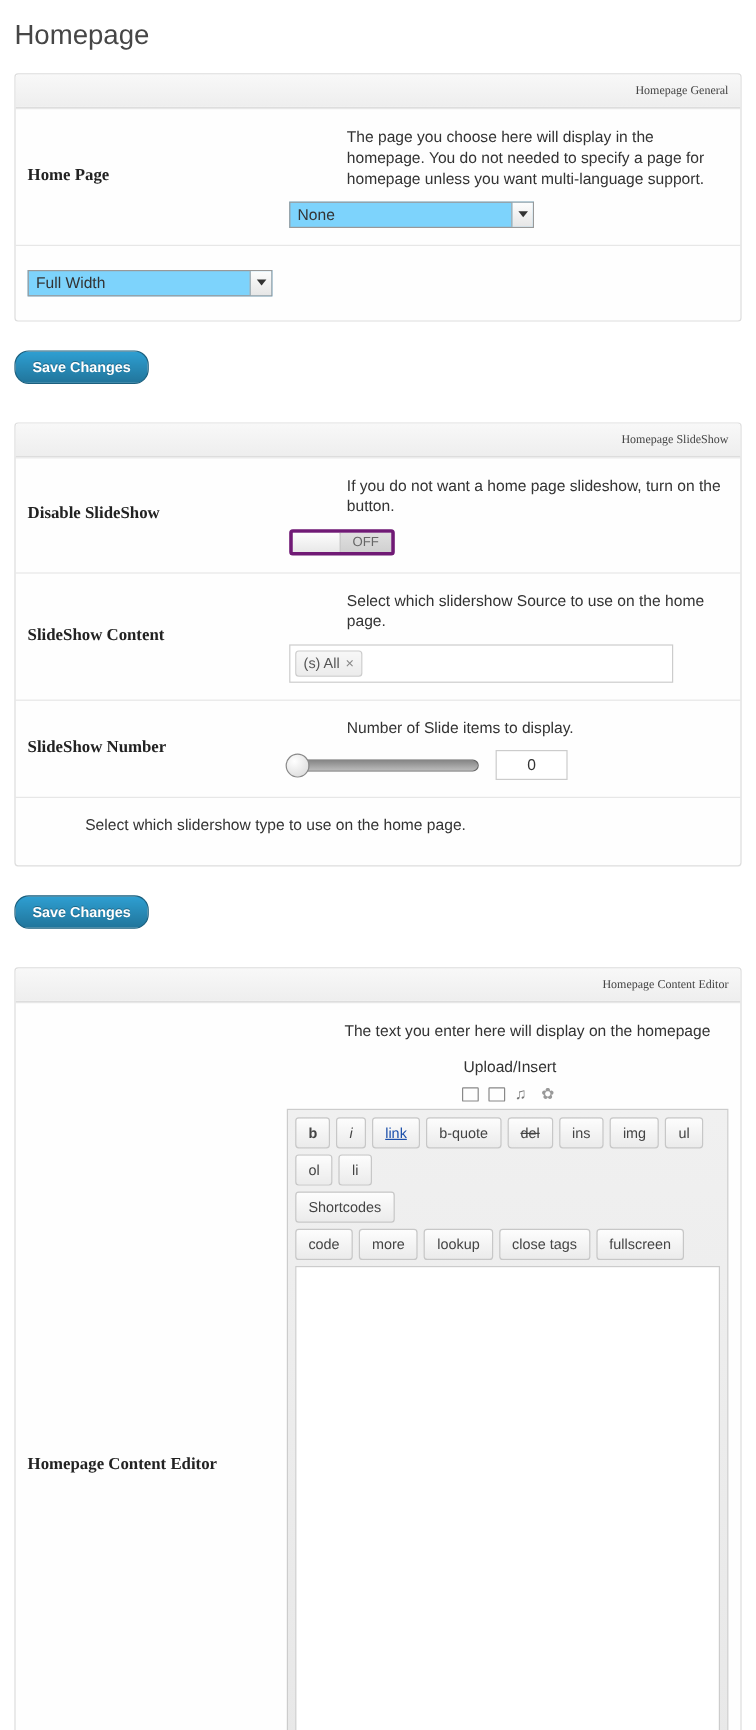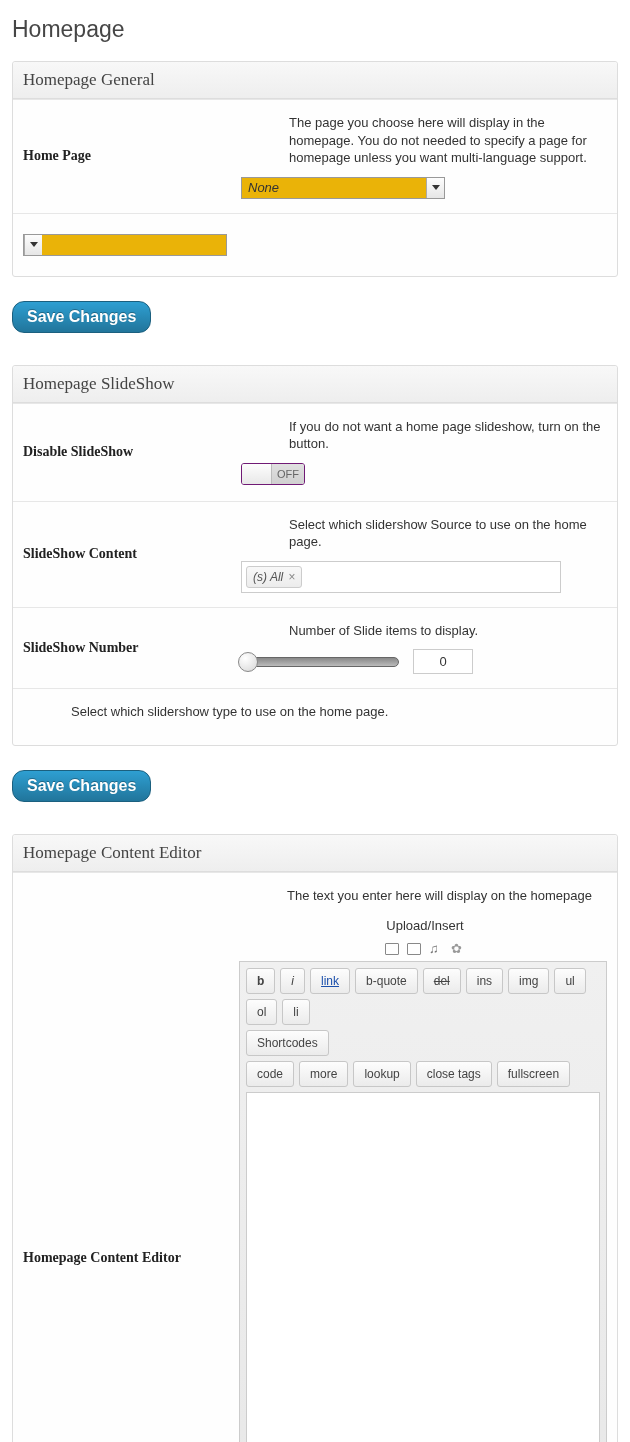--- a/index.html
+++ b/index.html
@@ -23,24 +23,25 @@
     border: 1px solid #ddd;
     border-radius: 3px;
     background: #fefefe;
     margin-bottom: 24px;
   }
   .panel-header {
     background: linear-gradient(#f8f8f8,#eee);
     border-bottom: 1px solid #ddd;
     padding: 8px 10px;
     font-family: Georgia, "Times New Roman", serif;
-    font-size: 17px;
+    font-size: 10px;
     color: #444;
     border-top-left-radius: 3px;
     border-top-right-radius: 3px;
+    text-align: right;
   }
   .row {
     display: flex;
     border-top: 1px solid #e7e7e7;
   }
   .row:first-of-type { border-top: none; }
   .row-label {
     width: 218px;
     padding: 24px 10px;
     font-family: Georgia, "Times New Roman", serif;
@@ -58,24 +59,23 @@
   }
   .desc {
     margin-bottom: 10px;
     line-height: 1.35;
     margin-left: 48px;
   }
   .select-wrap {
     display: inline-flex;
     align-items: stretch;
     border: 1px solid #999;
-    background: #eab308;
+    background: #7dd3fc;
     width: 204px;
     height: 22px;
-    font-style: italic;
   }
   .select-text {
     flex: 1;
     padding: 2px 6px;
     font-size: 13px;
     color: #333;
     display:flex; align-items:center;
   }
   .select-btn {
     width: 18px;
@@ -87,34 +87,34 @@
     width: 0; height: 0;
     border-left: 4px solid transparent;
     border-right: 4px solid transparent;
     border-top: 5px solid #333;
   }
   .save-btn {
     display: inline-block;
     background: linear-gradient(#2e9fd2,#21759b);
     color: #fff;
     font-weight: bold;
-    font-size: 16px;
+    font-size: 12px;
     padding: 6px 14px;
     border: 1px solid #1b607f;
     border-radius: 12px;
     cursor: pointer;
     margin-bottom: 32px;
     text-shadow: 0 -1px 0 rgba(0,0,0,.3);
   }
   .toggle {
     display: inline-flex;
-    border: 1px solid #701a75;
+    border: 3px solid #701a75;
     border-radius: 3px;
     overflow: hidden;
-    width: 64px;
+    width: 88px;
     height: 22px;
     box-shadow: 0 1px 2px rgba(0,0,0,.2) inset;
   }
   .toggle-left {
     flex: 1;
     background: linear-gradient(#fdfdfd,#e8e8e8);
     border-right: 1px solid #bbb;
   }
   .toggle-right {
     flex: 1.1;
@@ -122,21 +122,21 @@
     display:flex;align-items:center;justify-content:center;
     font-size: 11px;
     color: #666;
     font-weight: 500;
   }
   .tagbox {
     border: 1px solid #ccc;
     background: #fff;
     padding: 4px;
     width: 320px;
-    display:flex; align-items:center;font-style:italic;
+    display:flex; align-items:center;
   }
   .tag {
     background: linear-gradient(#f8f8f8,#ececec);
     border: 1px solid #ccc;
     border-radius: 3px;
     padding: 3px 6px;
     font-size: 12px;
     color:#555;
     display:inline-flex; align-items:center; gap:5px;
   }
@@ -229,20 +229,21 @@
         <div class="select-btn">
             <div class="tri-down"></div>
           </div>
       </div>
     </div>
   </div>
 
   <div class="row">
     <div class="row-content" style="padding-top:20px;padding-bottom:20px;">
       <div class="select-wrap">
+        <div class="select-text">Full Width</div>
         <div class="select-btn">
             <div class="tri-down"></div>
           </div>
       </div>
     </div>
   </div>
 </div>
 
 <div class="save-btn">Save Changes</div>
 

